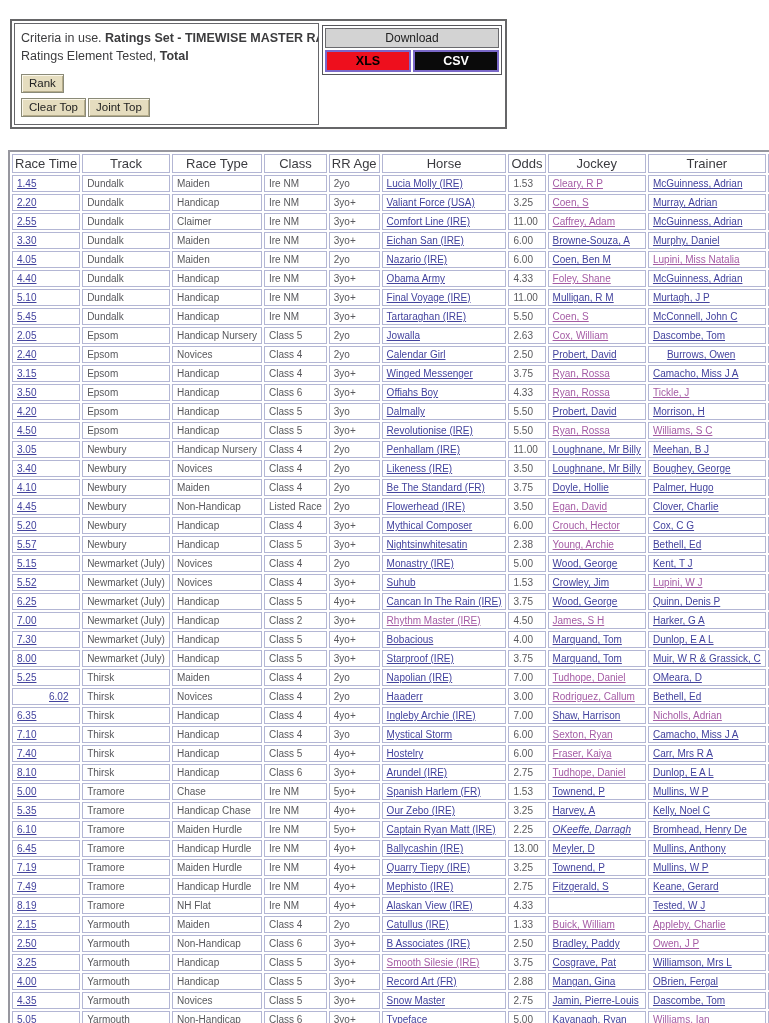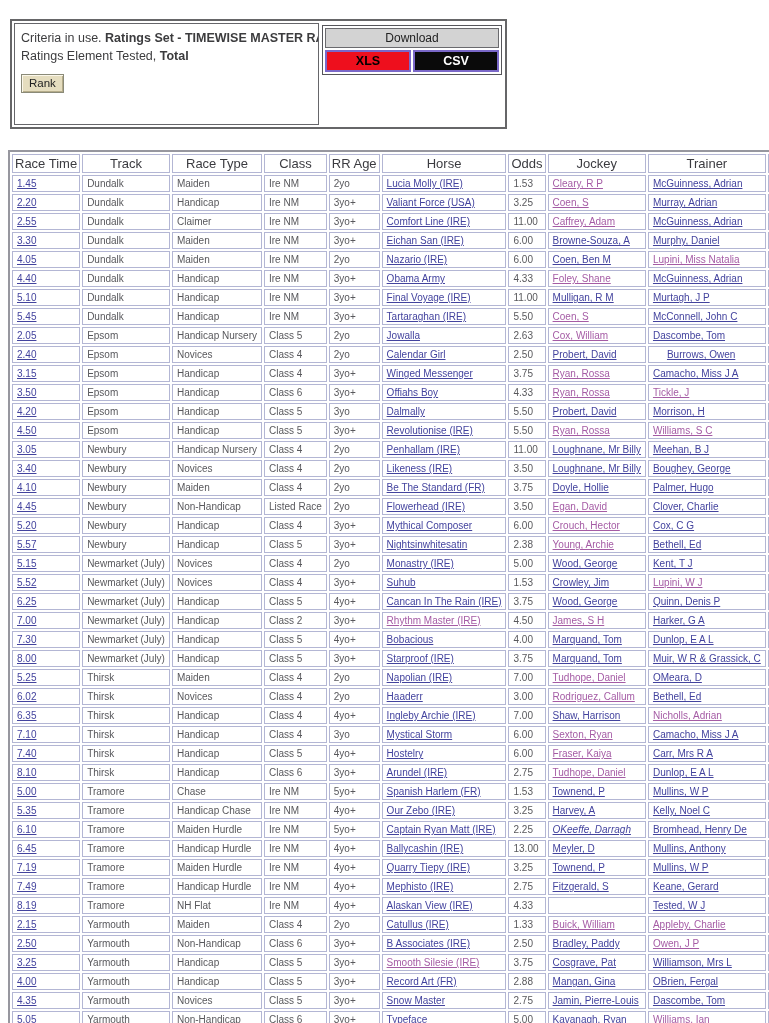--- a/index.html
+++ b/index.html
@@ -82,20 +82,23 @@
     <div>
       <span>Criteria in use.</span>
       <b>Ratings Set - TIMEWISE MASTER RATI</b>
     </div>
     <div>
       <span>Ratings Element Tested,</span>
       <b>Total</b>
     </div>
     <div class="btn-row1">
       <button class="btn">Rank</button>
+    </div>
+    <div class="btn-row2">
+      <button class="btn">Clear Top</button><button class="btn">Joint Top</button>
     </div>
   </div>
   <div class="download-cell">
     <div class="download-table">
       <div class="download-title">Download</div>
       <div class="download-options">
         <div class="dl-opt" style="background: rgb(238, 15, 29); color: rgb(0, 0, 0); border: 2px solid rgb(122, 104, 200);">XLS</div>
         <div class="dl-opt" style="background: rgb(10, 10, 10); color: rgb(255, 255, 255); border: 2px solid rgb(122, 104, 200);">CSV</div>
       </div>
     </div>
@@ -448,21 +451,21 @@
         <td>Maiden</td>
         <td>Class 4</td>
         <td>2yo</td>
         <td><a class="lnk" style="color: rgb(67, 67, 158);">Napolian (IRE)</a></td>
         <td>7.00</td>
         <td><a class="lnk" style="color: rgb(165, 92, 165);">Tudhope, Daniel</a></td>
         <td><a class="lnk" style="color: rgb(67, 67, 158);">OMeara, D</a></td>
         <td>Still to Run</td>
       </tr>
       <tr>
-        <td><a class="lnk" style="color: rgb(67, 67, 158);">6.02</a></td>
+        <td><a class="lnk" style="color: rgb(67, 67, 158); margin-left: 32px;">6.02</a></td>
         <td>Thirsk</td>
         <td>Novices</td>
         <td>Class 4</td>
         <td>2yo</td>
         <td><a class="lnk" style="color: rgb(67, 67, 158);">Haaderr</a></td>
         <td>3.00</td>
         <td><a class="lnk" style="color: rgb(165, 92, 165);">Rodriguez, Callum</a></td>
         <td><a class="lnk" style="color: rgb(67, 67, 158);">Bethell, Ed</a></td>
         <td>Still to Run</td>
       </tr>

